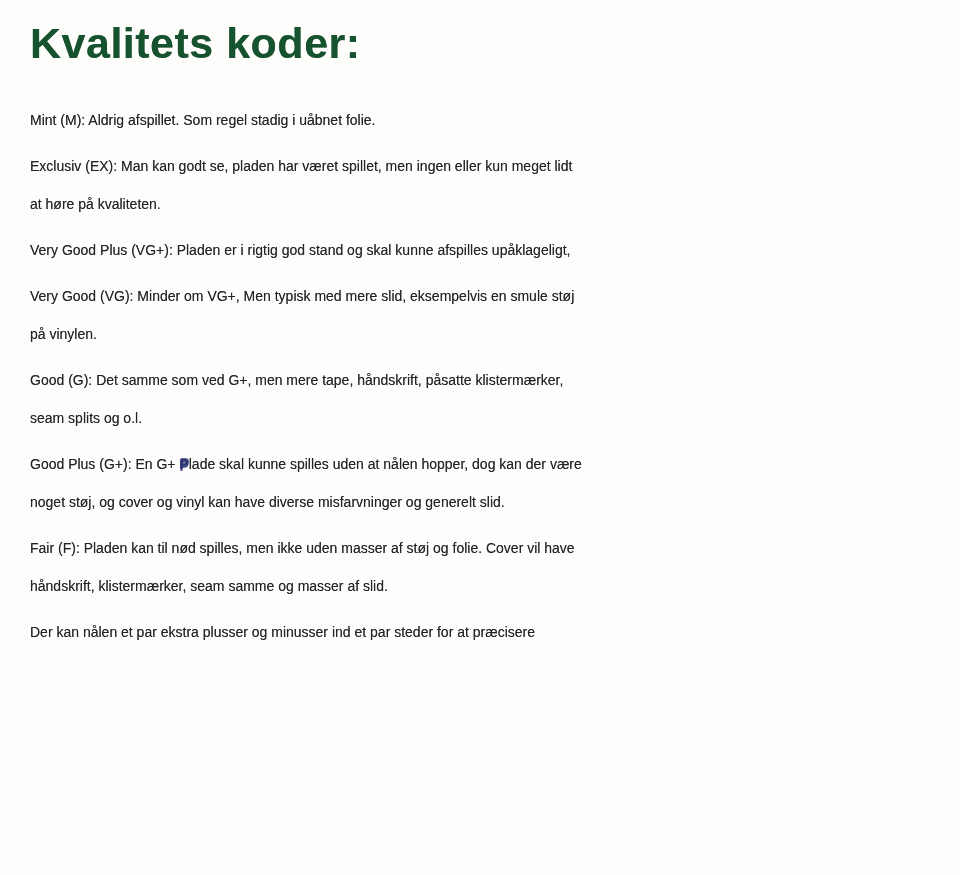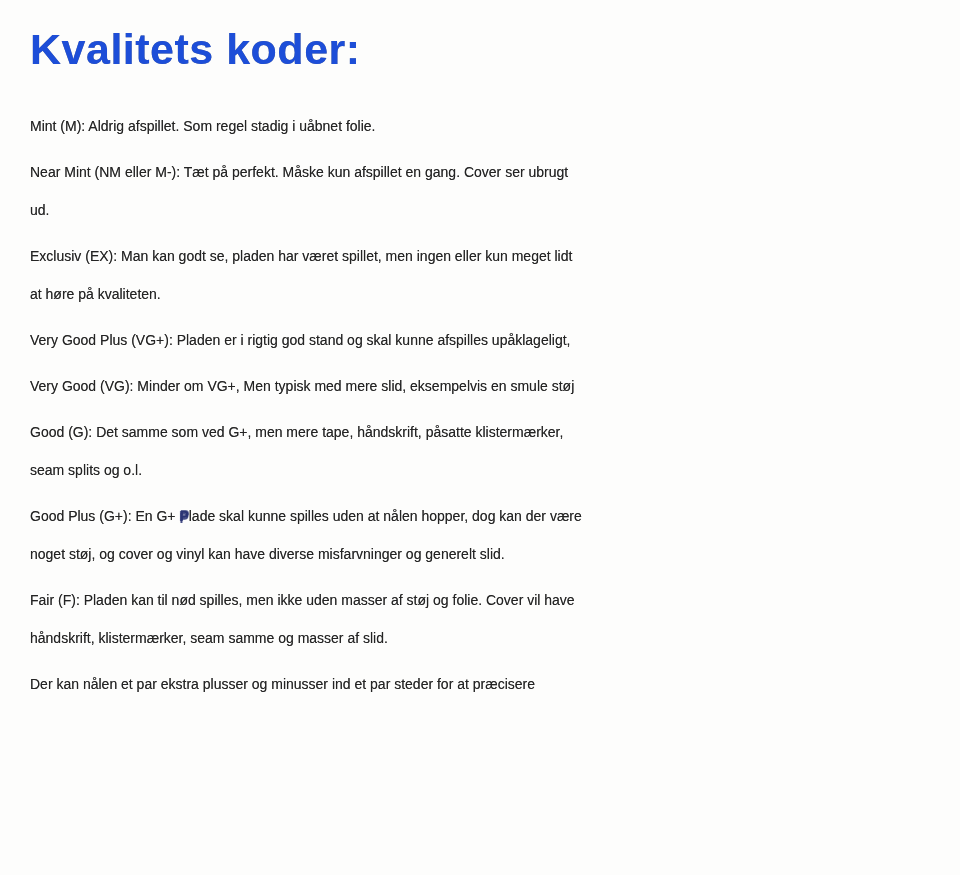--- a/index.html
+++ b/index.html
@@ -16,22 +16,22 @@
   }
   .page {
     padding: 20px 28px 0 30px;
     width: 902px;
   }
   .doc-title {
     font-size: 43px;
     line-height: 47px;
     font-weight: 700;
     letter-spacing: 0.5px;
-    color: #1d4ed8;
-    margin: 6px 0 34px 0;
+    color: #14532d;
+    margin: 0 0 34px 0;
     text-shadow: 0 0 0.5px rgba(43,43,43,0.6);
   }
   .para {
     margin: 0 0 8px 0;
     font-size: 14px;
     line-height: 38px;
     color: #242424;
     text-shadow: 0 0 0.4px rgba(36,36,36,0.55);
   }
   .line {
@@ -48,36 +48,33 @@
 <body style="background: rgb(253, 253, 252);">
 
 <div class="page">
 
   <h1 class="doc-title">Kvalitets koder:</h1>
 
   <p class="para">
     <span class="line">Mint (M): Aldrig afspillet. Som regel stadig i uåbnet folie.</span>
   </p>
 
-  <p class="para">
-    <span class="line">Near Mint (NM eller M-): Tæt på perfekt. Måske kun afspillet en gang. Cover ser ubrugt</span>
-    <span class="line">ud.</span>
-  </p>
 
   <p class="para">
     <span class="line">Exclusiv (EX): Man kan godt se, pladen har været spillet, men ingen eller kun meget lidt</span>
     <span class="line">at høre på kvaliteten.</span>
   </p>
 
   <p class="para">
     <span class="line">Very Good Plus (VG+): Pladen er i rigtig god stand og skal kunne afspilles upåklageligt,</span>
   </p>
 
   <p class="para">
     <span class="line">Very Good (VG): Minder om VG+, Men typisk med mere slid, eksempelvis en smule støj</span>
+    <span class="line">på vinylen.</span>
   </p>
 
   <p class="para">
     <span class="line">Good (G): Det samme som ved G+, men mere tape, håndskrift, påsatte klistermærker,</span>
     <span class="line">seam splits og o.l.</span>
   </p>
 
   <p class="para">
     <span class="line"><span>Good Plus (G+): En G+ </span><span class="ink-mark" style="color: rgb(43, 52, 116);">P</span><span>lade skal kunne spilles uden at nålen hopper, dog kan der være</span></span>
     <span class="line">noget støj, og cover og vinyl kan have diverse misfarvninger og generelt slid.</span>

